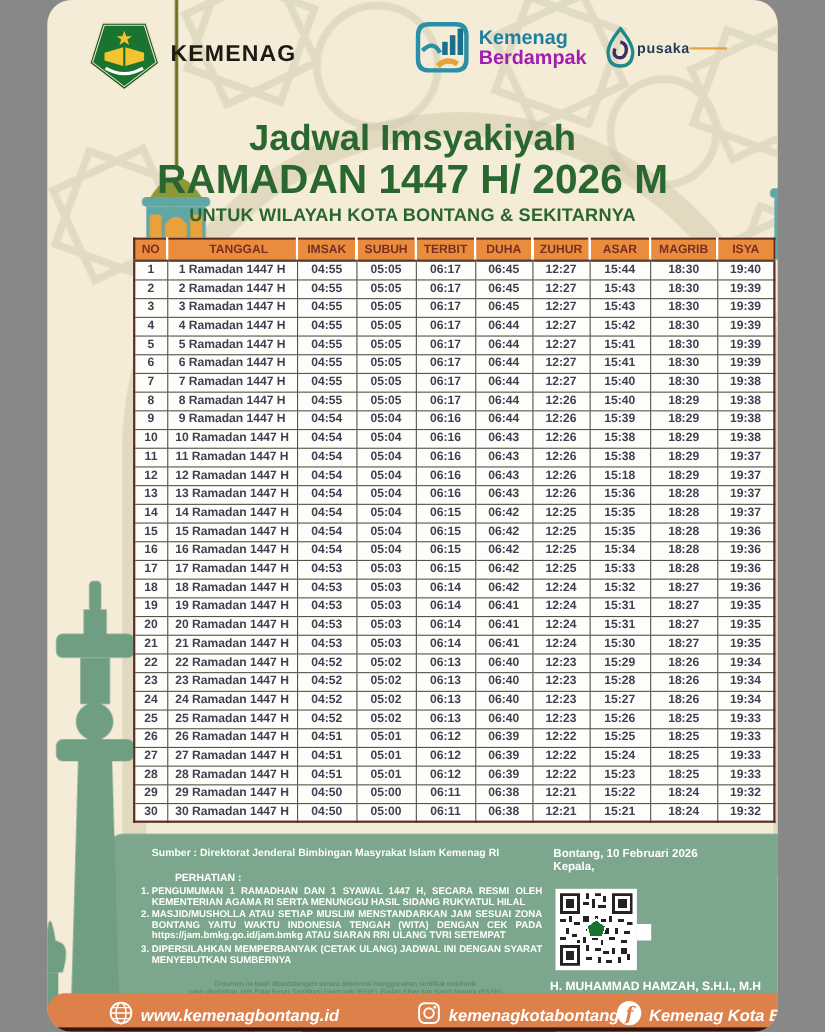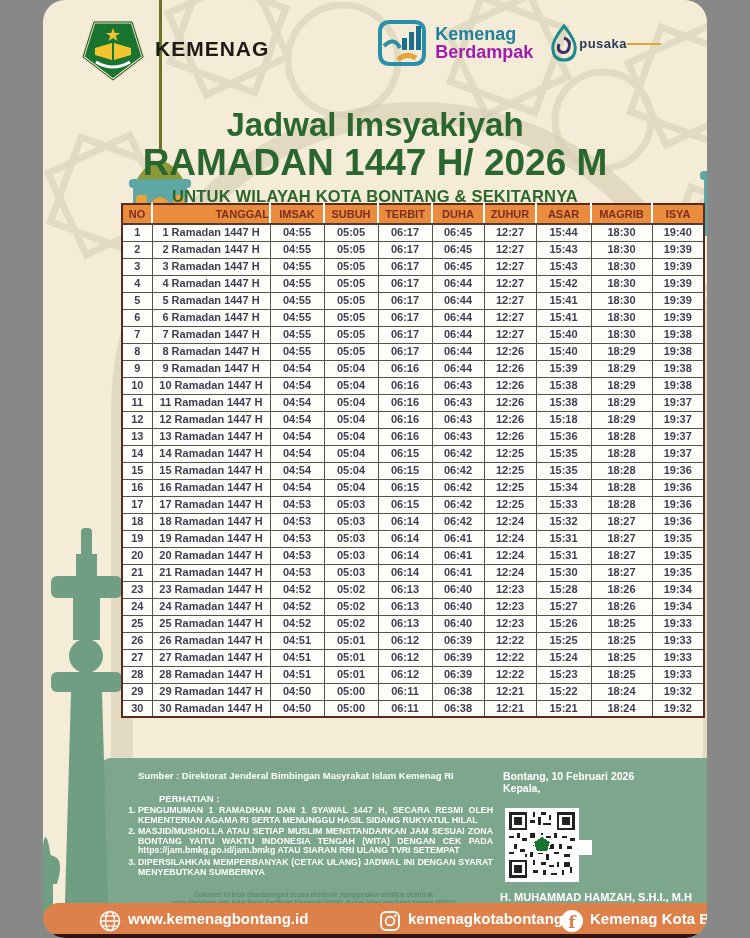--- a/index.html
+++ b/index.html
@@ -31,30 +31,30 @@
   .berdampak-line2{ color:#a21caf;text-align:right; }
   .pusaka{ display:flex; flex-direction:row; align-items:center; }
   .pusaka-label{ font-size:13px; font-weight:bold; color:#253b56; letter-spacing:.5px; }
   .pusaka-sub{ width:34px; height:2px; background:#e5a33c; margin-top:1px; }
 
   .title-block{ position:absolute; left:0; right:0; top:106px; text-align:center; z-index:3; color:#2a662f; }
   .title-1{ font-size:33px; font-weight:bold; }
   .title-2{ font-size:37px; font-weight:bold; margin-top:-2px; }
   .title-3{ font-size:16.5px; font-weight:bold; margin-top:3px; letter-spacing:.2px; }
 
-  .table-wrap{ position:absolute; left:78px; top:203px; z-index:4; }
+  .table-wrap{ position:absolute; left:78px; top:216px; z-index:4; }
   table.schedule{ border-collapse:collapse; table-layout:fixed; width:582px;
     border:2px solid #5a2a20; background:#fdfdf9; }
   table.schedule th{
     background:#e98c3d; color:#7c2d24; font-size:11px; font-weight:bold;
     height:20px; border-left:2px solid #fff; border-bottom:2px solid #553a30;
     text-align:center; overflow:hidden;
   }
   table.schedule th:first-child{ border-left:none; }
-  table.schedule th:nth-child(2){ text-align:right; padding-left:12px; }
+  table.schedule th:nth-child(2){ text-align:center; padding-left:12px; }
   table.schedule td{
     font-size:11px; font-weight:600; color:#3f3f52; text-align:center;
     height:17px; border:1px solid #57524e; background:#fdfdf9; line-height:1;
   }
   table.schedule col.c-no{ width:30px; }
   table.schedule col.c-tgl{ width:118px; }
   table.schedule col.c-t1{ width:54px; }
   table.schedule col.c-t2{ width:54px; }
   table.schedule col.c-t3{ width:54px; }
   table.schedule col.c-t4{ width:52px; }
@@ -89,22 +89,22 @@
   .qr-box{ position:absolute; left:462px; top:808px; width:74px; height:74px;
     background:#fff; padding:4px; z-index:5; }
   .qr-tab{ position:absolute; left:536px; top:840px; width:13px; height:15px; background:#fff; z-index:5; }
   .sign-name{ position:absolute; left:457px; top:891px; font-size:11px; font-weight:bold; color:#fff; z-index:5; }
 
   .bottom-bar{
     position:absolute; left:0; top:903px; width:750px; height:35px;
     background:#dd8049; border-radius:16px 16px 0 0; z-index:6;
     display:flex; align-items:center;
   }
-  .bar-item{ display:flex; align-items:flex-start; gap:7px; color:#fff;
-    font-size:15px; font-weight:bold; position:absolute; }
+  .bar-item{ display:flex; align-items:flex-end; gap:7px; color:#fff;
+    font-size:15px; font-weight:bold; position:absolute;font-style:italic; }
   .bar-item.web{ left:56px; }
   .bar-item.ig{ left:336px; }
   .bar-item.fb{ left:518px; }
   .fb-circle{ width:22px; height:22px; border-radius:50%; background:#fff; color:#dd8049;
     font-size:17px; font-weight:bold; display:flex; align-items:flex-end; justify-content:center;
     line-height:20px; overflow:hidden; font-family:"DejaVu Serif", serif; }
   .bottom-line{ position:absolute; left:0; top:934px; width:750px; height:4px; background:#33140e; z-index:7; }
 </style>
 </head>
 <body>
@@ -469,20 +469,32 @@
             <td>21</td>
             <td>21 Ramadan 1447 H</td>
             <td>04:53</td>
             <td>05:03</td>
             <td>06:14</td>
             <td>06:41</td>
             <td>12:24</td>
             <td>15:30</td>
             <td>18:27</td>
             <td>19:35</td>
+          </tr>
+          <tr>
+            <td>22</td>
+            <td>22 Ramadan 1447 H</td>
+            <td>04:52</td>
+            <td>05:02</td>
+            <td>06:13</td>
+            <td>06:40</td>
+            <td>12:23</td>
+            <td>15:29</td>
+            <td>18:26</td>
+            <td>19:34</td>
           </tr>
           <tr>
             <td>23</td>
             <td>23 Ramadan 1447 H</td>
             <td>04:52</td>
             <td>05:02</td>
             <td>06:13</td>
             <td>06:40</td>
             <td>12:23</td>
             <td>15:28</td>

